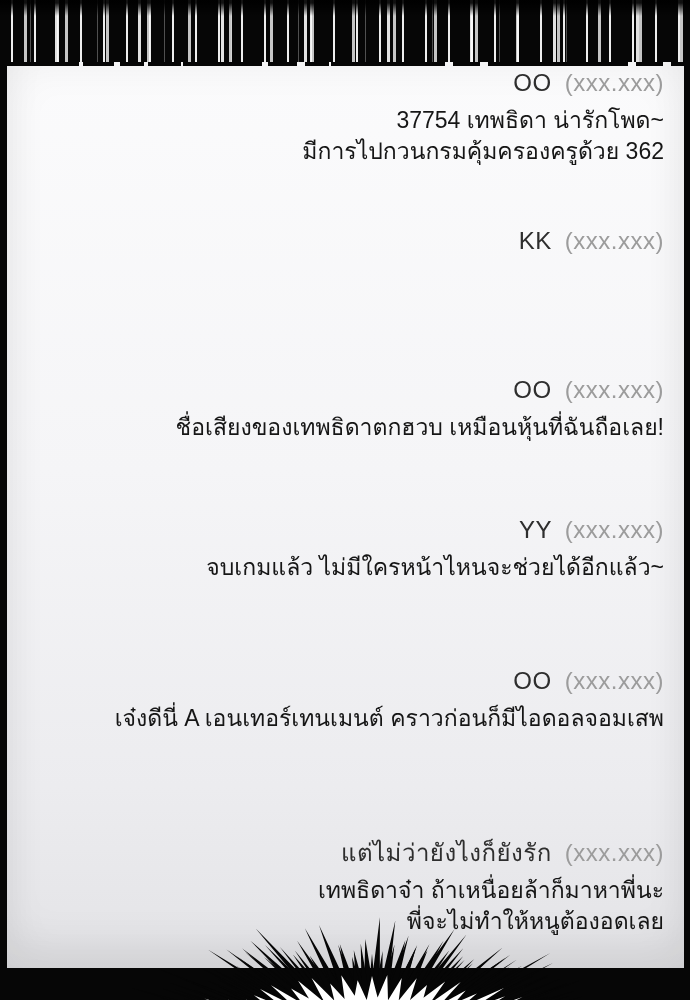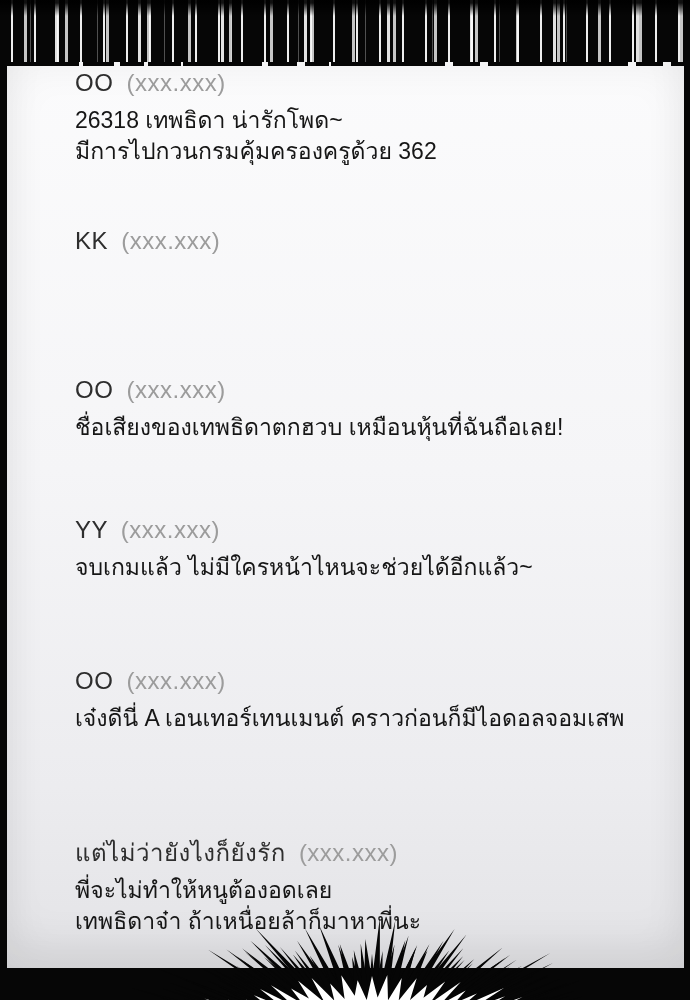--- a/index.html
+++ b/index.html
@@ -24,41 +24,41 @@
     background-image:
       repeating-linear-gradient(90deg,#060606 0 18px, rgba(0,0,0,0) 18px 26px, #060606 26px 53px, rgba(0,0,0,0) 53px 61px),
       repeating-linear-gradient(90deg, rgba(0,0,0,0) 0 9px, #060606 9px 33px, rgba(0,0,0,0) 33px 37px);
   }
   
   .panel{
     position:absolute;left:7px;right:6px;top:62px;bottom:32px;
     background:linear-gradient(180deg,#fbfbfc 0%,#f5f5f7 45%,#ececef 80%,#e3e3e6 100%);
     box-shadow: inset 0 0 45px rgba(0,0,0,.06), inset 0 -28px 40px rgba(0,0,0,.05);
   }
-  .comment{position:absolute;left:68px;right:20px;}
+  .comment{position:absolute;left:68px;right:20px;text-align:right;}
   .meta{font-size:24px;line-height:30px;margin-bottom:7px;letter-spacing:.5px;}
   .user{color:#2e2e2e;}
   .uid{color:#9c9c9c;margin-left:6px;}
   .line{font-size:23px;line-height:31px;color:#161616;}
   
   #burst{position:absolute;left:0;bottom:0;width:690px;height:140px;display:block;}
 </style>
 </head>
 <body>
 
 <div id="stage">
 
   <div class="panel">
 
     <div class="comment" style="top:6px">
       <div class="meta">
         <span class="user">OO</span>
         <span class="uid">(xxx.xxx)</span>
       </div>
-      <div class="line">26318 เทพธิดา น่ารักโพด~</div>
+      <div class="line">37754 เทพธิดา น่ารักโพด~</div>
       <div class="line">มีการไปกวนกรมคุ้มครองครูด้วย 362</div>
     </div>
 
     <div class="comment" style="top:164px">
       <div class="meta">
         <span class="user">KK</span>
         <span class="uid">(xxx.xxx)</span>
       </div>
     </div>
 
@@ -84,22 +84,22 @@
         <span class="uid">(xxx.xxx)</span>
       </div>
       <div class="line">เจ๋งดีนี่ A เอนเทอร์เทนเมนต์ คราวก่อนก็มีไอดอลจอมเสพ</div>
     </div>
 
     <div class="comment" style="top:776px">
       <div class="meta">
         <span class="user">แต่ไม่ว่ายังไงก็ยังรัก</span>
         <span class="uid">(xxx.xxx)</span>
       </div>
+      <div class="line">เทพธิดาจ๋า ถ้าเหนื่อยล้าก็มาหาพี่นะ</div>
       <div class="line">พี่จะไม่ทำให้หนูต้องอดเลย</div>
-      <div class="line">เทพธิดาจ๋า ถ้าเหนื่อยล้าก็มาหาพี่นะ</div>
     </div>
 
   </div>
 
   <div class="barcode"></div>
 
   <svg id="burst" viewBox="0 0 690 140" xmlns="http://www.w3.org/2000/svg">
     <rect x="0" y="108" width="690" height="32" fill="#060606"></rect>
   <polygon points="143.3,196.0 237.8,194.1 121.1,188.8 235.1,190.1 136.3,182.5 240.5,186.5 133.3,175.3 239.7,182.6 107.1,165.2 221.8,176.3 112.5,157.9 235.2,173.8 131.1,153.0 230.1,168.4 139.3,146.8 249.8,168.1 173.8,147.3 235.5,160.0 132.1,128.3 241.1,156.5 162.2,128.6 259.4,157.5 170.2,122.7 262.5,153.8 157.7,108.4 257.7,146.5 208.5,121.0 263.4,143.2 202.2,108.6 281.6,146.8 232.7,115.6 280.4,140.0 207.8,89.5 282.7,134.6 226.1,89.3 295.7,136.7 241.9,88.2 299.0,131.4 250.4,80.7 306.3,129.2 255.7,68.6 316.5,130.3 292.9,94.5 326.1,131.6 297.1,80.8 333.9,131.1 304.7,68.0 338.9,124.9 319.0,65.1 347.9,126.4 339.8,84.1 356.2,127.2 353.8,90.2 364.1,126.8 365.3,78.9 372.0,119.6 379.9,57.2 379.8,127.8 395.3,60.6 388.6,123.6 405.4,79.9 395.8,127.3 415.7,88.1 407.1,120.5 427.5,90.4 415.3,122.3 454.6,68.9 419.8,129.0 466.5,74.6 426.2,131.8 463.1,96.2 435.6,131.4 474.3,99.0 439.8,136.0 502.7,87.6 452.2,133.6 510.4,94.8 452.6,140.5 510.6,106.1 465.9,138.6 550.4,93.0 474.2,140.3 553.0,102.9 480.8,143.1 548.1,115.2 474.6,151.5 542.2,126.4 486.6,151.8 579.5,120.6 500.1,152.2 574.5,130.9 500.1,157.4 581.9,136.7 489.9,164.9 566.3,148.2 509.7,164.6 629.2,141.7 512.5,168.6 581.9,158.6 506.3,174.2 593.5,163.5 510.9,177.7 634.6,165.5 522.4,180.8 593.6,176.8 510.2,186.1 618.4,181.9 509.9,190.1 610.8,189.2 504.5,194.1 628.2,196.0 662.0,216 82.0,216" fill="#060606"></polygon>
       <polygon points="144.7,196.0 224.7,194.3 150.5,191.0 222.9,191.0 129.4,185.0 224.3,187.6 135.5,179.9 230.9,184.8 148.2,175.6 229.0,181.3 123.9,167.5 233.8,178.5 127.7,162.1 223.5,173.5 147.7,159.3 226.3,170.3 176.6,159.0 240.1,169.3 157.4,149.6 239.0,165.4 144.3,140.5 234.7,160.5 160.6,138.2 240.9,158.2 183.2,138.6 248.6,156.5 174.1,129.3 260.1,156.4 194.4,129.9 258.6,151.7 185.3,119.5 256.3,146.2 219.2,127.1 266.5,146.1 217.3,119.2 270.8,143.3 213.4,109.4 278.2,142.3 234.9,113.5 281.0,138.5 236.2,105.7 293.8,141.3 236.4,96.1 292.9,134.6 245.1,92.0 299.1,132.8 264.0,96.9 303.5,129.3 265.0,85.1 312.9,130.7 279.9,87.1 323.1,134.0 294.8,90.5 326.4,128.4 309.6,95.4 332.6,126.4 322.4,99.2 338.9,124.0 328.2,88.5 347.9,128.2 338.2,84.7 354.3,125.9 352.0,96.7 361.6,127.0 360.7,83.4 368.7,129.7 372.0,93.7 375.4,129.4 382.6,91.1 382.3,128.1 394.5,84.4 389.4,127.1 408.6,75.5 397.0,125.6 417.2,85.1 402.9,128.8 429.5,83.9 409.2,130.2 443.7,80.5 419.1,126.3 449.4,90.2 424.6,129.2 463.5,87.9 430.8,131.0 464.6,100.1 433.8,135.8 473.1,103.2 439.4,137.6 485.0,103.3 448.4,136.7 505.8,97.4 456.3,137.1 517.0,99.6 458.4,141.4 522.4,105.5 465.3,142.5 520.4,114.9 474.2,142.8 534.2,115.5 479.8,145.0 547.8,116.7 478.4,150.2 560.0,118.9 492.4,149.0 567.3,123.3 495.8,152.1 548.9,136.4 495.7,156.4 569.4,136.0 501.3,158.7 553.5,146.4 500.8,162.7 560.3,150.1 510.3,164.2 572.5,152.7 506.0,168.8 610.8,150.8 513.4,171.0 597.9,159.0 506.3,175.7 596.4,164.8 516.0,177.7 619.8,167.6 510.2,181.8 584.9,176.6 523.4,184.0 626.3,178.7 523.5,187.4 586.1,186.3 514.5,191.2 619.7,190.4 526.4,194.3 624.3,196.0 652.0,216 92.0,216" fill="#060606"></polygon>

